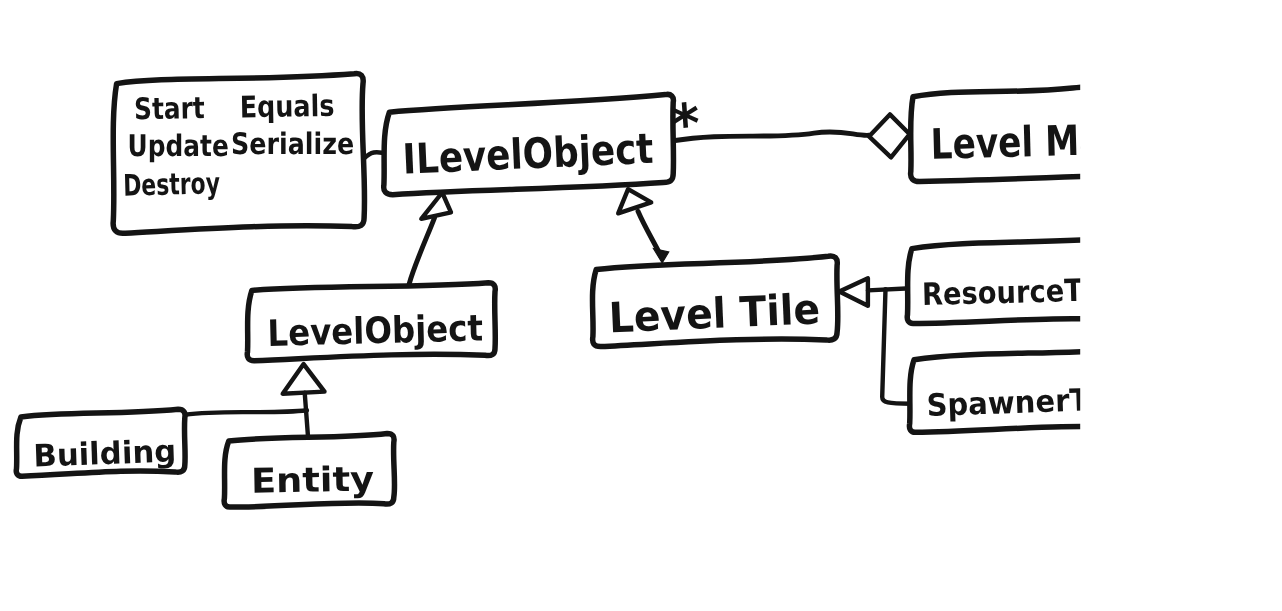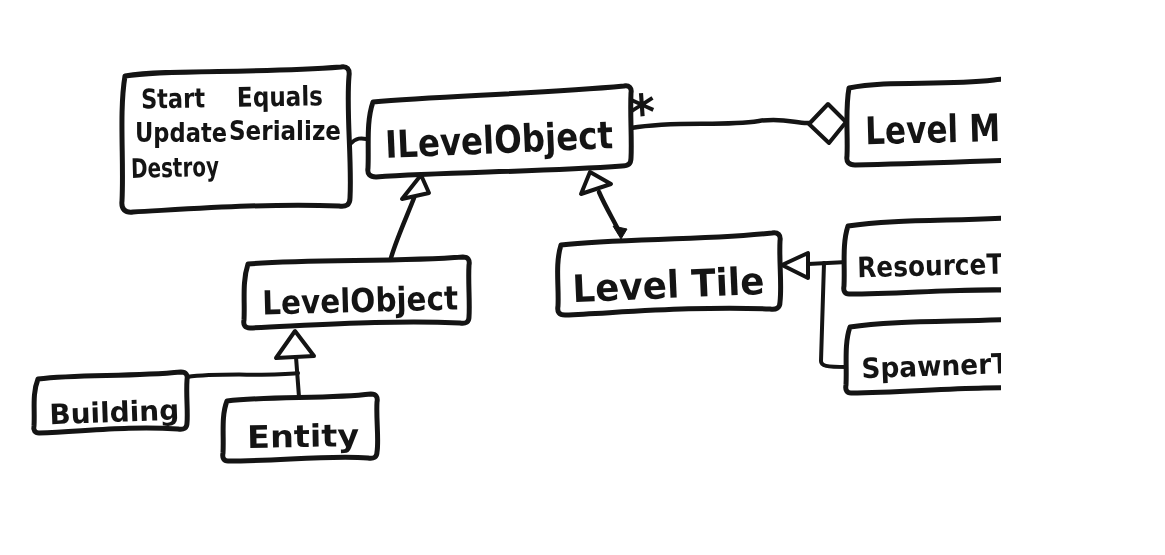--- a/index.html
+++ b/index.html
@@ -1,16 +1,16 @@
 <!DOCTYPE html>
 <html><head>
 <meta charset="utf-8">
 <style>
   html,body{margin:0;padding:0;background:#ffffff;}
-  .stage{position:relative;width:982px;height:555px;background:#ffffff;overflow:hidden;padding-left:19px;}
+  .stage{position:relative;width:982px;height:555px;background:#ffffff;overflow:hidden;}
   svg{display:block;}
   .ink{stroke:#141414;fill:none;stroke-linecap:round;stroke-linejoin:round;}
   .box{stroke-width:5;fill:#ffffff;}
   .edge{stroke-width:4.5;}
   .thin{stroke-width:4;}
   .tri{stroke-width:4;fill:#ffffff;}
   .solidtip{fill:#141414;stroke:#141414;stroke-width:1;}
   text{font-family:"DejaVu Sans", sans-serif;fill:#141414;font-weight:bold;}
   .label-lg{font-size:38px;}
   .label-md{font-size:31px;}

